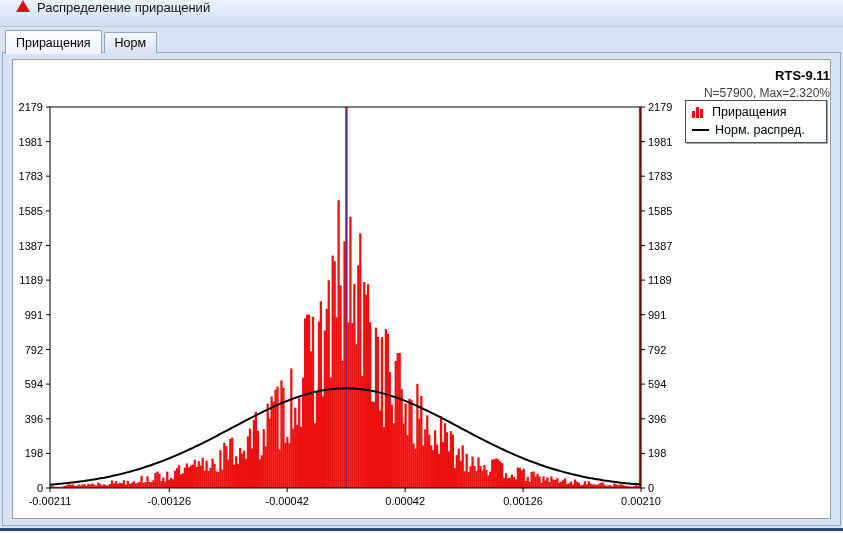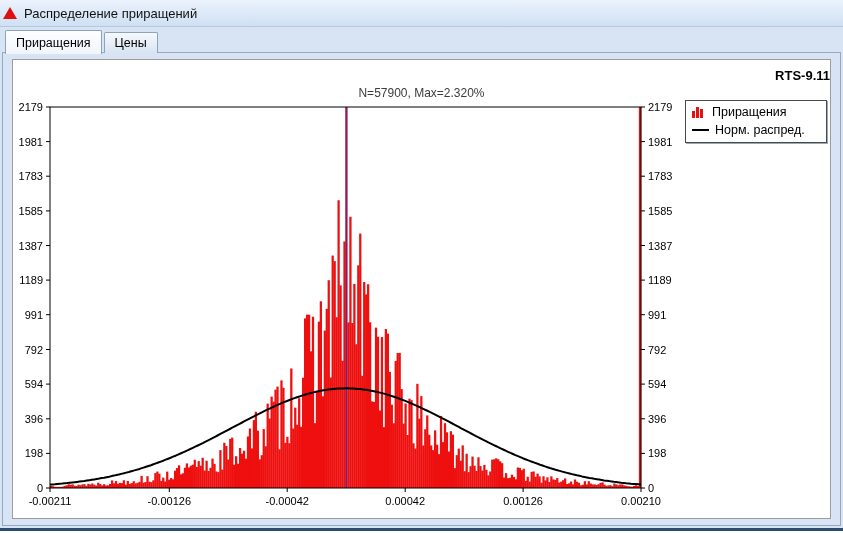--- a/index.html
+++ b/index.html
@@ -1,28 +1,28 @@
 <!DOCTYPE html>
 <html><head>
 <meta charset="utf-8">
 <style>
   *{box-sizing:border-box;margin:0;padding:0}
   html,body{width:843px;height:533px;overflow:hidden;background:#fff;font-family:"Liberation Sans",sans-serif}
   .window{position:relative;width:843px;height:533px;background:#d8e4f4}
-  .titlebar{position:absolute;top:0;left:0;right:0;height:27px;background:linear-gradient(#ebf3fd,#cfe0f3);border-bottom:1px solid #b5c8de;display:flex;align-items:center;padding-left:3px;gap:7px}
+  .titlebar{position:absolute;top:0;left:0;right:0;height:27px;background:linear-gradient(#ebf3fd,#cfe0f3);border-bottom:1px solid #b5c8de;display:flex;padding-left:16px;gap:7px}
   .app-icon{width:0;height:0;border-left:7px solid transparent;border-right:7px solid transparent;border-bottom:12px solid #dd1111;display:inline-block}
   .title-text{font-size:13px;color:#111}
   .tabbar{position:absolute;top:27px;left:0;right:0;height:26px;display:flex;align-items:flex-end;padding-left:5px;z-index:3}
   .tab{font-size:12.5px;color:#000;border:1px solid #8ca3bd;border-bottom:none;padding:3px 10px 4px;margin-right:2px;border-radius:2px 2px 0 0;cursor:default;white-space:nowrap}
   .tab.active{background:linear-gradient(#fdfeff,#f0f5fb);height:24px;position:relative;z-index:4;margin-bottom:-1px;padding-top:5px}
   .tab.inactive{background:linear-gradient(#f5f9fd,#d9e4f1);height:21px}
   .page-frame{position:absolute;top:52px;left:2px;right:2px;bottom:7px;border:1px solid #93aac2;background:#d8e4f4;z-index:1}
   .chart-panel{position:absolute;top:6px;left:9px;right:9px;bottom:6px;background:#fff;border:1px solid #9c9c9c}
   .chart-title{position:absolute;top:8px;left:0;right:0;text-align:right;font-size:13px;font-weight:bold;color:#000;z-index:2}
-  .chart-subtitle{position:absolute;top:26px;left:0;right:0;text-align:center;font-size:12px;color:#3c3c3c;z-index:2}
+  .chart-subtitle{position:absolute;top:26px;left:0;right:0;text-align:right;font-size:12px;color:#3c3c3c;z-index:2}
   #chart-svg{position:absolute;left:0;top:0;width:100%;height:100%}
   .tick{font-family:"Liberation Sans",sans-serif;font-size:11px;fill:#000}
   .legend{position:absolute;top:40px;right:3px;min-width:142px;background:#fff;border:1px solid #4a4a4a;padding:4px 8px 5px 6px;display:flex;flex-direction:column;gap:4px;box-shadow:1px 1px 0 #9aa7b8;z-index:5}
   .legend-row{display:flex;align-items:center;gap:6px;font-size:12.5px;white-space:nowrap;color:#000}
   .legend-bars{display:inline-flex;align-items:flex-end;gap:1px;height:12px;width:14px}
   .legend-bars i{display:inline-block;width:3px;background:#e31212}
   .legend-bars i:nth-child(1){height:7px}
   .legend-bars i:nth-child(2){height:11px}
   .legend-bars i:nth-child(3){height:9px}
   .legend-line{display:inline-block;width:17px;height:2px;background:#000}
@@ -34,21 +34,21 @@
 
 <div class="window">
 
   <div class="titlebar">
     <span class="app-icon"></span>
     <span class="title-text">Распределение приращений</span>
   </div>
 
   <div class="tabbar">
     <div class="tab active">Приращения</div>
-    <div class="tab inactive">Цены</div>
+    <div class="tab inactive">Норм</div>
   </div>
 
   <div class="page-frame">
     <div class="chart-panel">
       <div class="chart-title">RTS-9.11</div>
       <div class="chart-subtitle">N=57900, Max=2.320%</div>
       <svg id="chart-svg" viewBox="0 0 817 458" preserveAspectRatio="none">
           <g>
             <line x1="37.98" y1="428" x2="37.98" y2="425.85" stroke="#ee0f0f" stroke-width="2.27"></line>
             <line x1="39.95" y1="428" x2="39.95" y2="426.22" stroke="#ee0f0f" stroke-width="2.27"></line>

